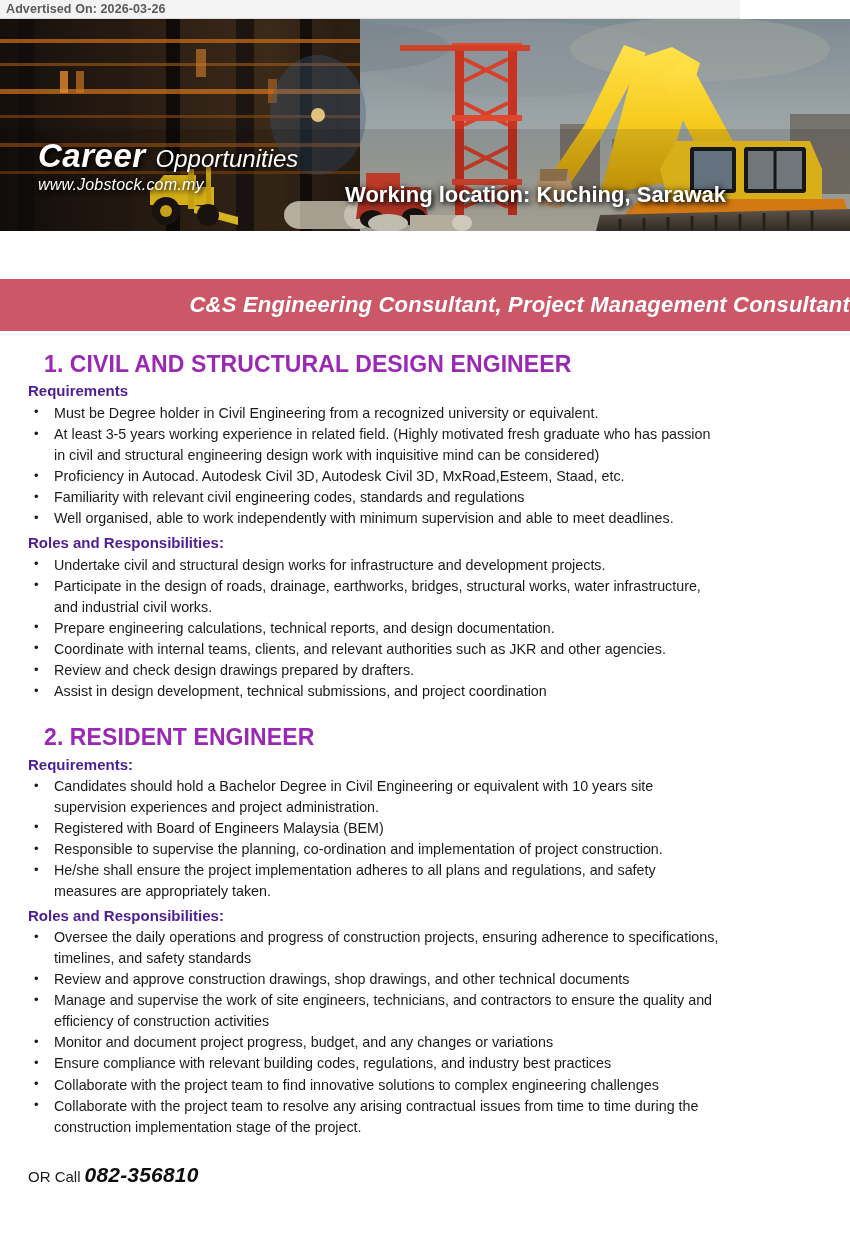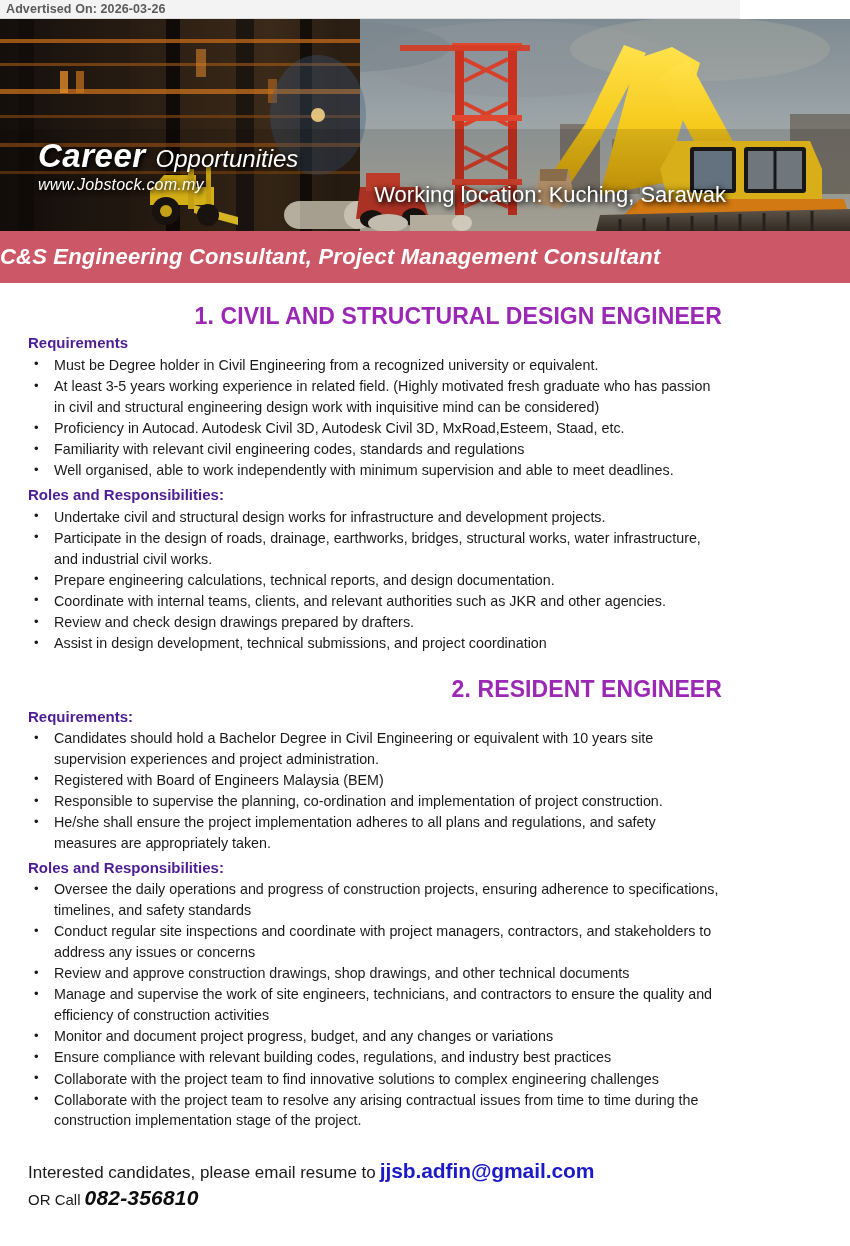--- a/index.html
+++ b/index.html
@@ -86,57 +86,57 @@
     color: #ffffff;
     text-shadow: 2px 2px 4px rgba(0,0,0,0.85), 0 0 6px rgba(0,0,0,0.6);
     letter-spacing: 0.2px;
   }
   .working-location {
     position: absolute;
     right: 124px;
     top: 163px;
     z-index: 5;
     font-size: 22px;
-    font-weight: normal;
+    font-weight: bold;
     color: #ffffff;
     text-shadow: 2px 2px 5px rgba(0,0,0,0.9), 0 0 7px rgba(0,0,0,0.7);
     white-space: nowrap;
     pointer-events: none;
   }
 
   
   .company-bar {
     width: 850px;
     height: 52px;
     background: #cc5766;
     display: flex;
     align-items: center;
-    justify-content: flex-start;
+    justify-content: flex-end;
+    margin-top: 48px;
   }
   .company-bar .company-text {
     font-size: 22px;
     font-weight: bold;
     font-style: italic;
     color: #ffffff;
     letter-spacing: 0.2px;
   }
 
   
   .content {
     padding: 20px 18px 0 28px;
     box-sizing: border-box;
   }
   .job-title {
     color: #9b28b5;
     font-size: 23px;
     font-weight: bold;
     letter-spacing: 0.1px;
-    margin: 0 0 4px 8px;
+    margin: 0 0 4px 16px;
     line-height: 1.15;
-    text-align: right;
   }
   .job-block + .job-block {
     margin-top: 22px;
   }
   .sub-head {
     font-size: 15px;
     font-weight: bold;
     color: #4c1d95;
     margin: 2px 0 2px 0;
     line-height: 1.3;
@@ -365,33 +365,29 @@
       <div class="sub-head">Requirements:</div>
       <ul class="bullets">
         <li>Candidates should hold a Bachelor Degree in Civil Engineering or equivalent with 10 years site supervision experiences and project administration.</li>
         <li>Registered with Board of Engineers Malaysia (BEM)</li>
         <li>Responsible to supervise the planning, co-ordination and implementation of project construction.</li>
         <li>He/she shall ensure the project implementation adheres to all plans and regulations, and safety measures are appropriately taken.</li>
       </ul>
       <div class="sub-head">Roles and Responsibilities:</div>
       <ul class="bullets">
         <li>Oversee the daily operations and progress of construction projects, ensuring adherence to specifications, timelines, and safety standards</li>
-        <li>Conduct regular site inspections and coordinate with project managers, contractors, and stakeholders to address any issues or concerns</li>
         <li>Review and approve construction drawings, shop drawings, and other technical documents</li>
         <li>Manage and supervise the work of site engineers, technicians, and contractors to ensure the quality and efficiency of construction activities</li>
         <li>Monitor and document project progress, budget, and any changes or variations</li>
         <li>Ensure compliance with relevant building codes, regulations, and industry best practices</li>
         <li>Collaborate with the project team to find innovative solutions to complex engineering challenges</li>
         <li>Collaborate with the project team to resolve any arising contractual issues from time to time during the construction implementation stage of the project.</li>
       </ul>
     </div>
   </div>
 
   <div class="contact">
-    <div class="contact-line-1">
-      <span>Interested candidates, please email resume to</span><a class="email" href="#" style="text-decoration:none;">jjsb.adfin@gmail.com</a>
-    </div>
     <div class="contact-line-2">
       <span>OR Call</span><span class="phone">082-356810</span>
     </div>
   </div>
 
 </div>
 
 </body></html>

